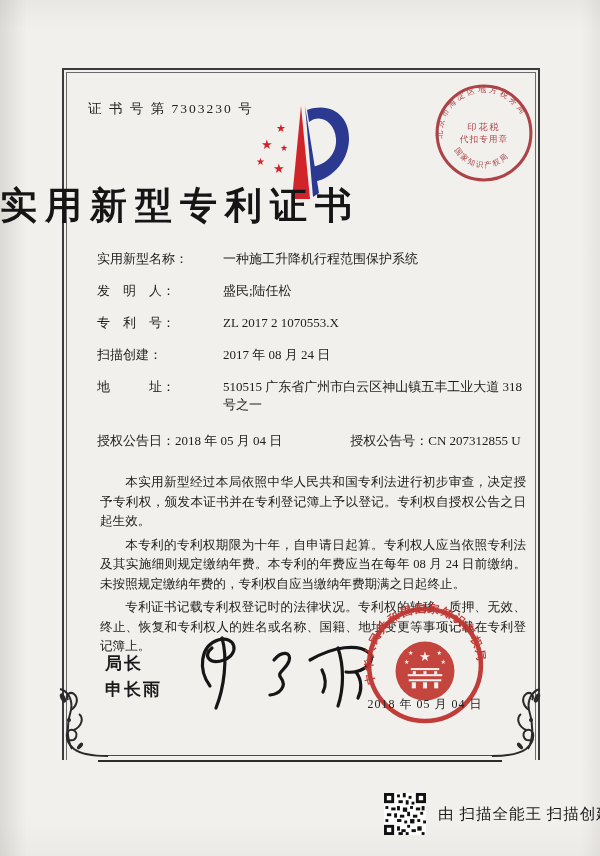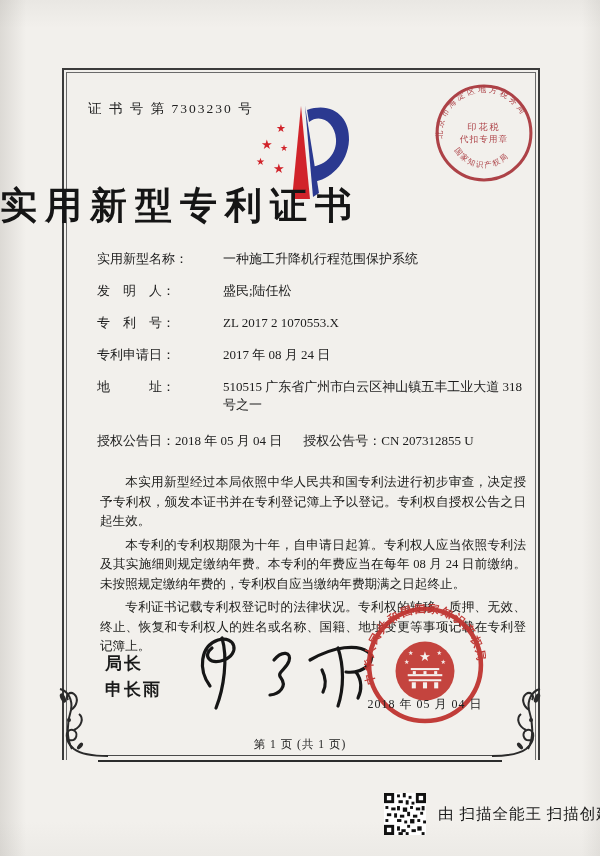--- a/index.html
+++ b/index.html
@@ -34,21 +34,21 @@
   .title{
     position:absolute;left:0;right:0;top:181px;text-align:left;
     font-size:37px;font-weight:700;letter-spacing:8px;color:#151515;
   }
   .fields{position:absolute;left:97px;right:72px;top:250px;font-size:13px;line-height:18px;color:#1c1c1c;}
   .frow{display:flex;margin-bottom:14px;gap:30px;}
   .flabel{flex:0 0 96px;white-space:nowrap;}
   .fvalue{flex:1;}
   .grant{display:flex;margin-top:1px;}
   .grant .pair{display:flex;white-space:nowrap;}
-  .grant .pair+.pair{margin-left:21px;text-align:right;}
+  .grant .pair+.pair{margin-left:68px;text-align:right;}
   .paras{position:absolute;left:96px;right:70px;top:469px;font-size:12.6px;line-height:19.5px;
     text-align:justify;color:#20201e;}
   .paras p{margin:4px;text-indent:2em;}
   .sig-titles{position:absolute;left:105px;top:651px;font-family:"Liberation Sans","DejaVu Sans",sans-serif;
     font-weight:700;font-size:17px;line-height:26px;color:#1a1a1a;letter-spacing:2px;}
   .sig-svg{position:absolute;left:182px;top:626px;width:210px;height:86px;}
   .seal-main{position:absolute;left:364px;top:604px;width:122px;height:122px;opacity:.95;}
   .seal-date{position:absolute;left:364px;top:696px;width:122px;text-align:center;
     font-size:12px;color:#222;letter-spacing:1px;}
   .page-no{position:absolute;left:0;right:0;top:737px;text-align:center;font-size:11.5px;color:#222;letter-spacing:1px;}
@@ -108,21 +108,21 @@
     </div>
     <div class="frow">
       <span class="flabel">发　明　人：</span>
       <span class="fvalue">盛民;陆任松</span>
     </div>
     <div class="frow">
       <span class="flabel">专　利　号：</span>
       <span class="fvalue">ZL 2017 2 1070553.X</span>
     </div>
     <div class="frow">
-      <span class="flabel">专利申请日：</span>
+      <span class="flabel">扫描创建：</span>
       <span class="fvalue">2017 年 08 月 24 日</span>
     </div>
     <div class="frow" style="margin-bottom:18px">
       <span class="flabel">地　　　址：</span>
       <span class="fvalue">510515 广东省广州市白云区神山镇五丰工业大道 318 号之一</span>
     </div>
     <div class="grant">
       <span class="pair">
         <span>授权公告日：</span>
         <span>2018 年 05 月 04 日</span>
@@ -178,21 +178,20 @@
         <rect x="58.5" y="66" width="3" height="3"></rect>
         <rect x="69" y="66" width="3" height="3"></rect>
       <rect x="44" y="74" width="32" height="2"></rect>
       <rect x="47" y="77" width="4" height="6"></rect>
         <rect x="58" y="77" width="4" height="6"></rect>
         <rect x="69" y="77" width="4" height="6"></rect>
     </g>
   </svg>
   <div class="seal-date">2018 年 05 月 04 日</div>
 
-  <div class="page-no">第 1 页 (共 1 页)</div>
 
   <div class="bottom-rule"></div>
   <svg class="flourish left" viewBox="0 0 54 76">
     <g fill="none" stroke="#2a2a2a" stroke-width="2">
       <path d="M2,70 C16,70 28,69 36,63 C46,55 45,42 37,44 C31,46 33,56 41,54"></path>
       <path d="M38,63 C44,52 43,36 39,24 C37,14 42,5 50,3"></path>
       <path d="M39,24 C33,20 31,12 36,8 C40,5 45,9 42,14"></path>
       <path d="M36,44 C28,40 26,32 31,28"></path>
     </g>
     <g fill="#2a2a2a">

